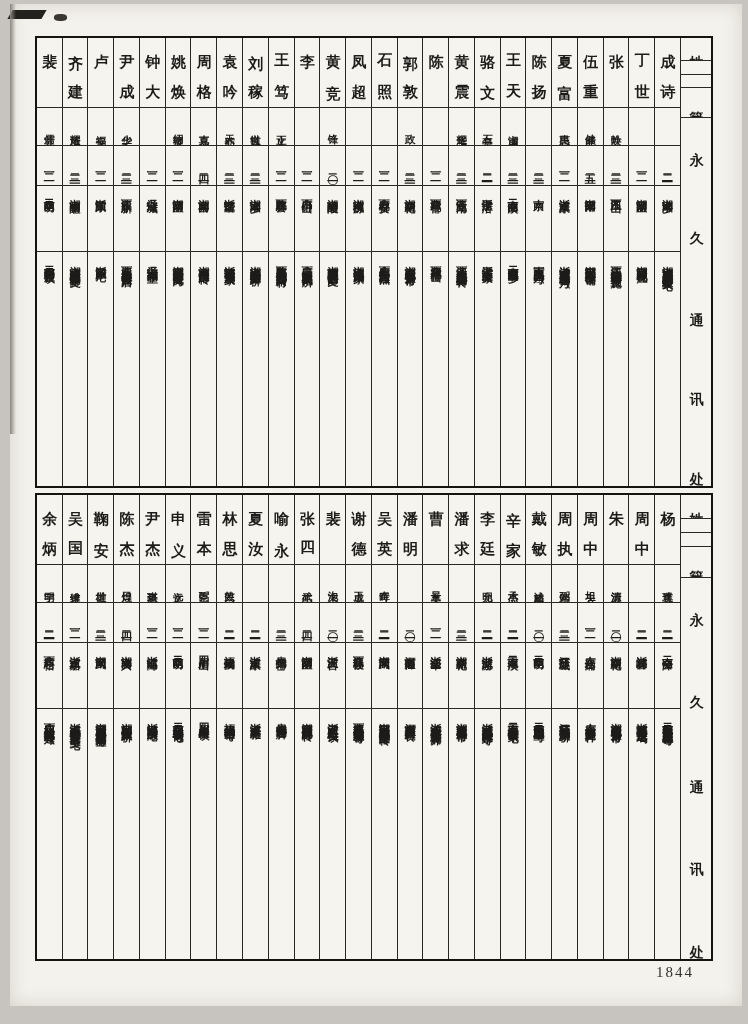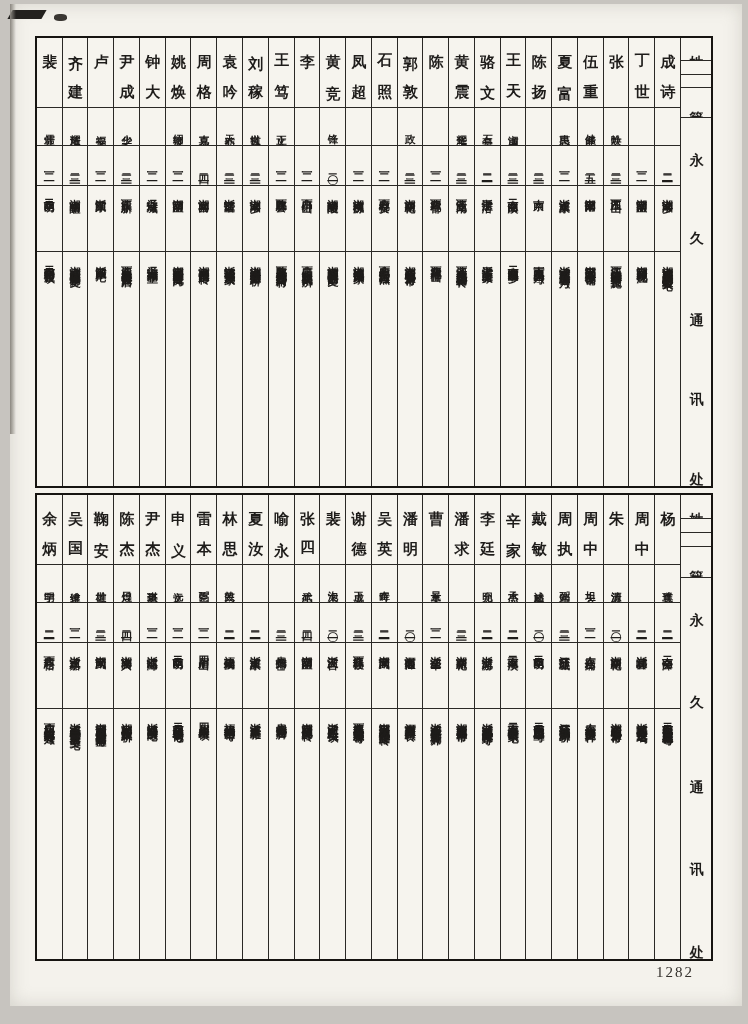--- a/index.html
+++ b/index.html
@@ -1010,14 +1010,14 @@
     </div>
     <div class="cell origin-cell">
       <span class="v">广西苍梧</span>
     </div>
     <div class="cell addr-cell">
       <span class="v">广西梧州长堤街河堤巷六号</span>
     </div>
   </div>
 </div>
 
-  <div class="page-num">1282</div>
+  <div class="page-num">1844</div>
 </div>
 
 </body></html>

